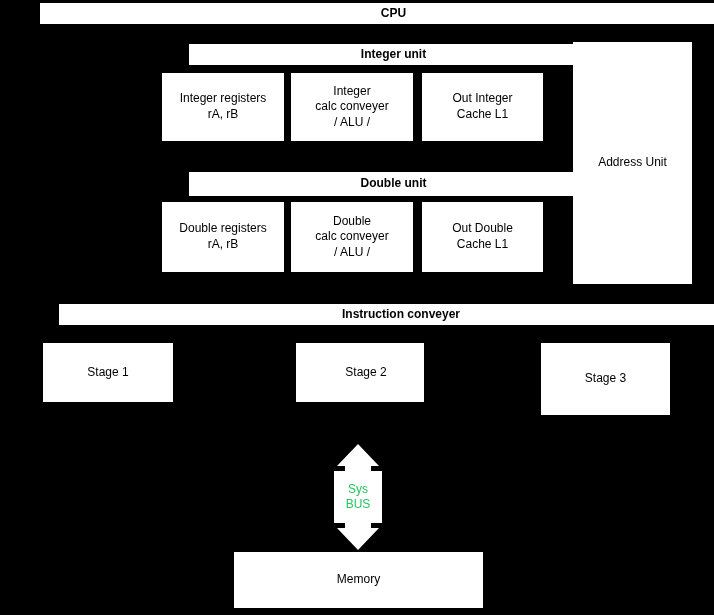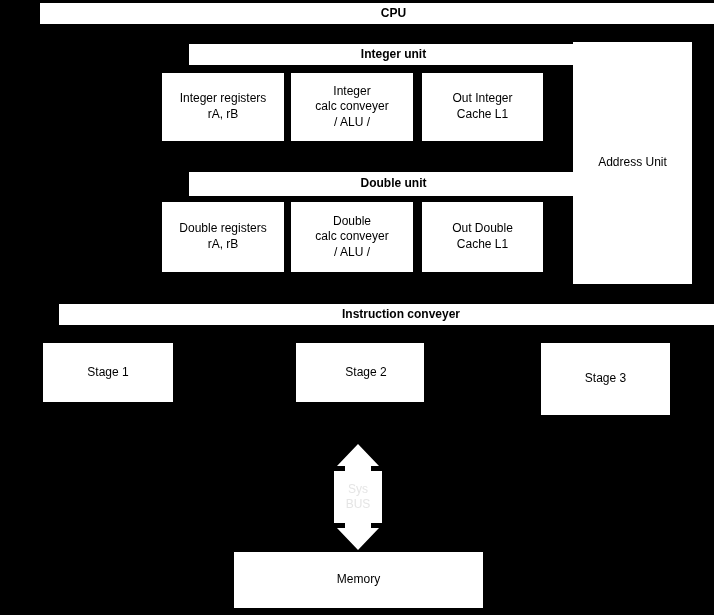--- a/index.html
+++ b/index.html
@@ -60,21 +60,21 @@
   }
   .bus-arrow-wrap svg { display: block; }
   .bus-label {
     position: absolute;
     left: 0; top: 27px; width: 48px; height: 52px;
     display: flex; align-items: center; justify-content: center;
     text-align: center;
     font-size: 12px;
     line-height: 1.25;
     white-space: pre-line;
-    color: #e5e5e5;
+    color: #22c55e;
   }
   .memory         { left: 234px; top: 552px; width: 249px; height: 56px; }
 </style>
 </head>
 <body>
 
 <div id="diagram">
 
   <div class="box header-bar cpu-bar">CPU</div>
 

